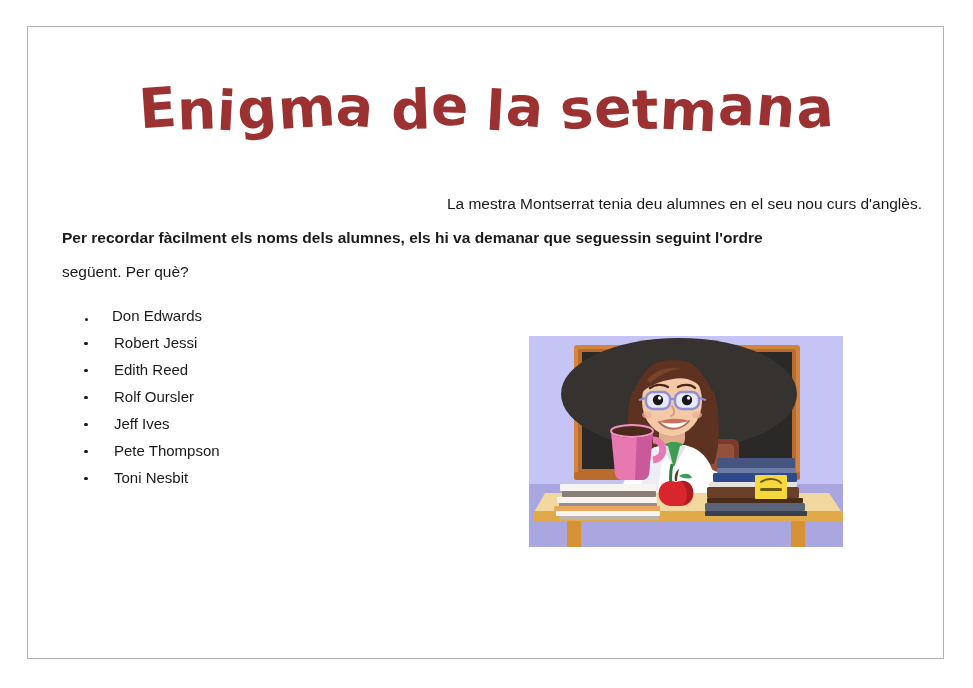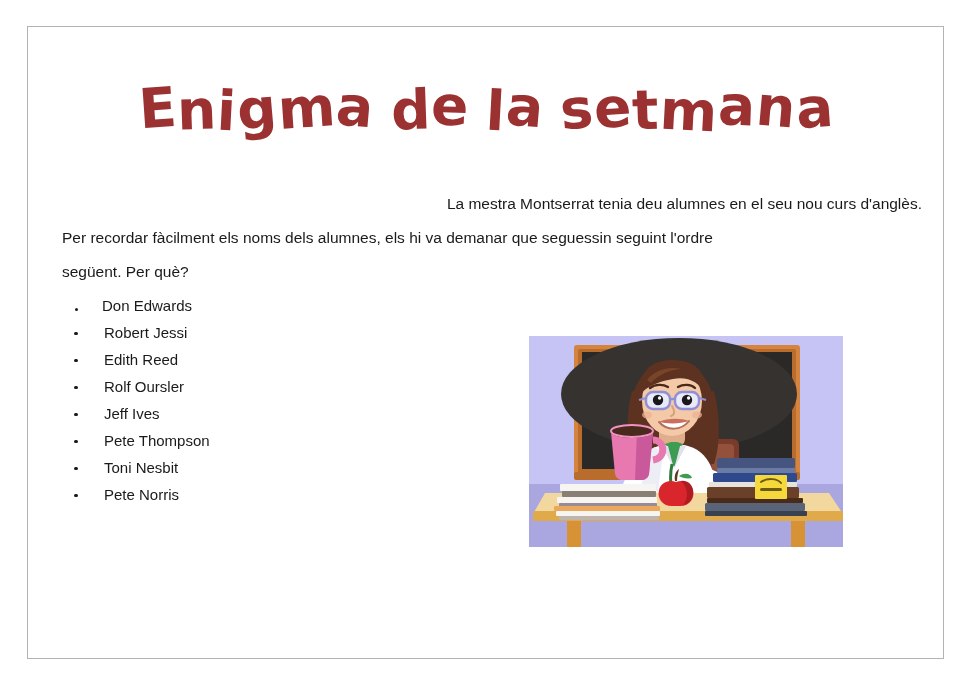--- a/index.html
+++ b/index.html
@@ -67,30 +67,30 @@
   .para {
     position: absolute;
     left: 62px;
     width: 860px;
     color: #1a1a1a;
     font-family: "Liberation Sans", sans-serif;
     font-size: 15.5px;
     line-height: 34px;
   }
   #para-1 { top: 187px; text-align: right; }
-  #para-2 { top: 221px; }
+  #para-2 { top: 221px; font-weight: bold; }
   #para-3 { top: 255px; }
 
   
   #name-list {
     position: absolute;
     left: 62px;
     top: 292px;
     width: 400px;
-    margin: 0;
+    margin: 10px;
     padding: 0;
     list-style: none;
   }
   #name-list li {
     position: relative;
     height: 27px;
     line-height: 27px;
     color: #1a1a1a;
     font-family: "Liberation Sans", sans-serif;
     font-size: 15px;
@@ -141,21 +141,20 @@
   <div class="para" id="para-3">següent. Per què?</div>
 
   <ul id="name-list">
     <li class="first"><span class="bullet"></span><span>Don Edwards</span></li>
     <li><span class="bullet"></span><span>Robert Jessi</span></li>
     <li><span class="bullet"></span><span>Edith Reed</span></li>
     <li><span class="bullet"></span><span>Rolf Oursler</span></li>
     <li><span class="bullet"></span><span>Jeff Ives</span></li>
     <li><span class="bullet"></span><span>Pete Thompson</span></li>
     <li><span class="bullet"></span><span>Toni Nesbit</span></li>
-    <li><span class="bullet"></span><span>Pete Norris</span></li>
   </ul>
 
   <div id="teacher-illustration">
     <svg viewBox="0 0 314 211" preserveAspectRatio="none">
 
       <rect x="0" y="0" width="314" height="211" fill="#C6C4F5"></rect>
 
       <rect x="0" y="148" width="314" height="63" fill="#A9A6E0"></rect>
 
       <rect x="45" y="9" width="226" height="132" rx="3" fill="#D4843E"></rect>

